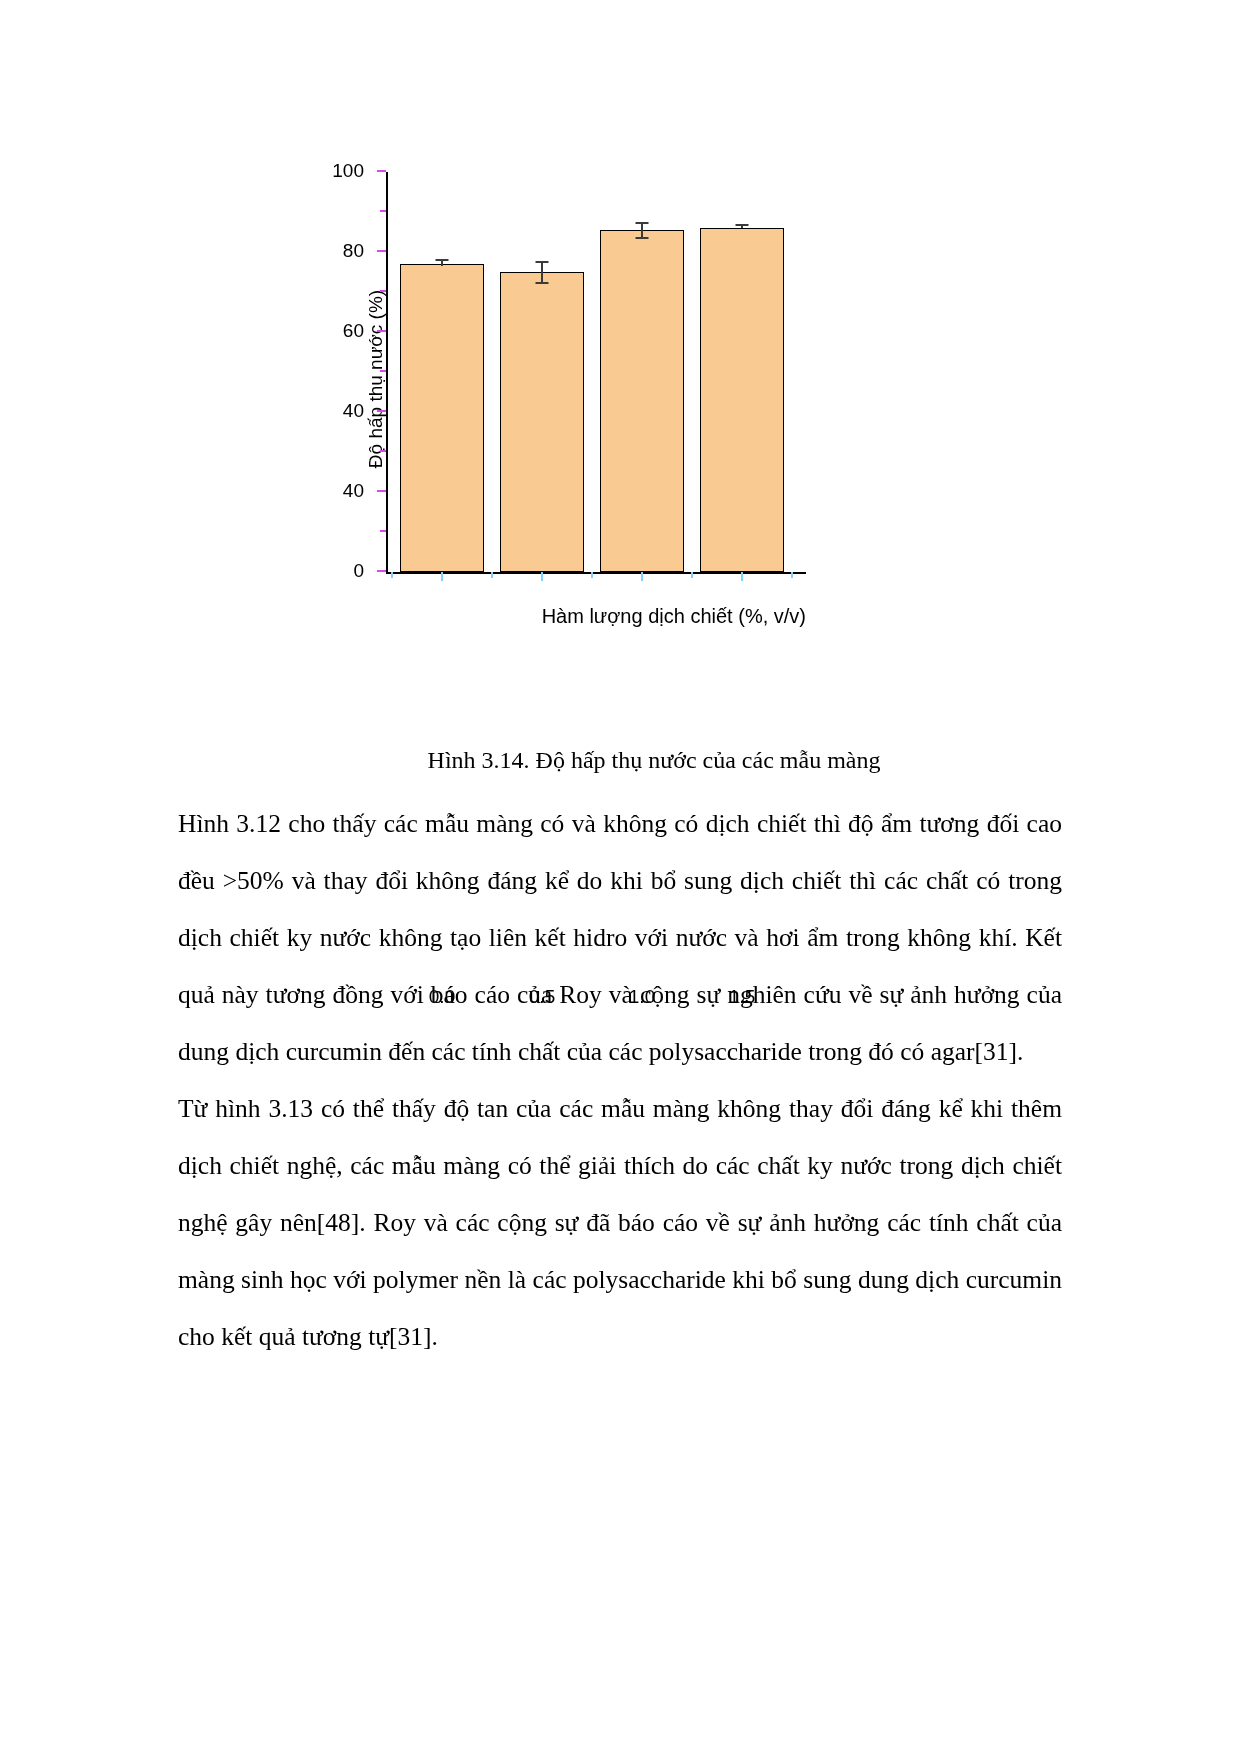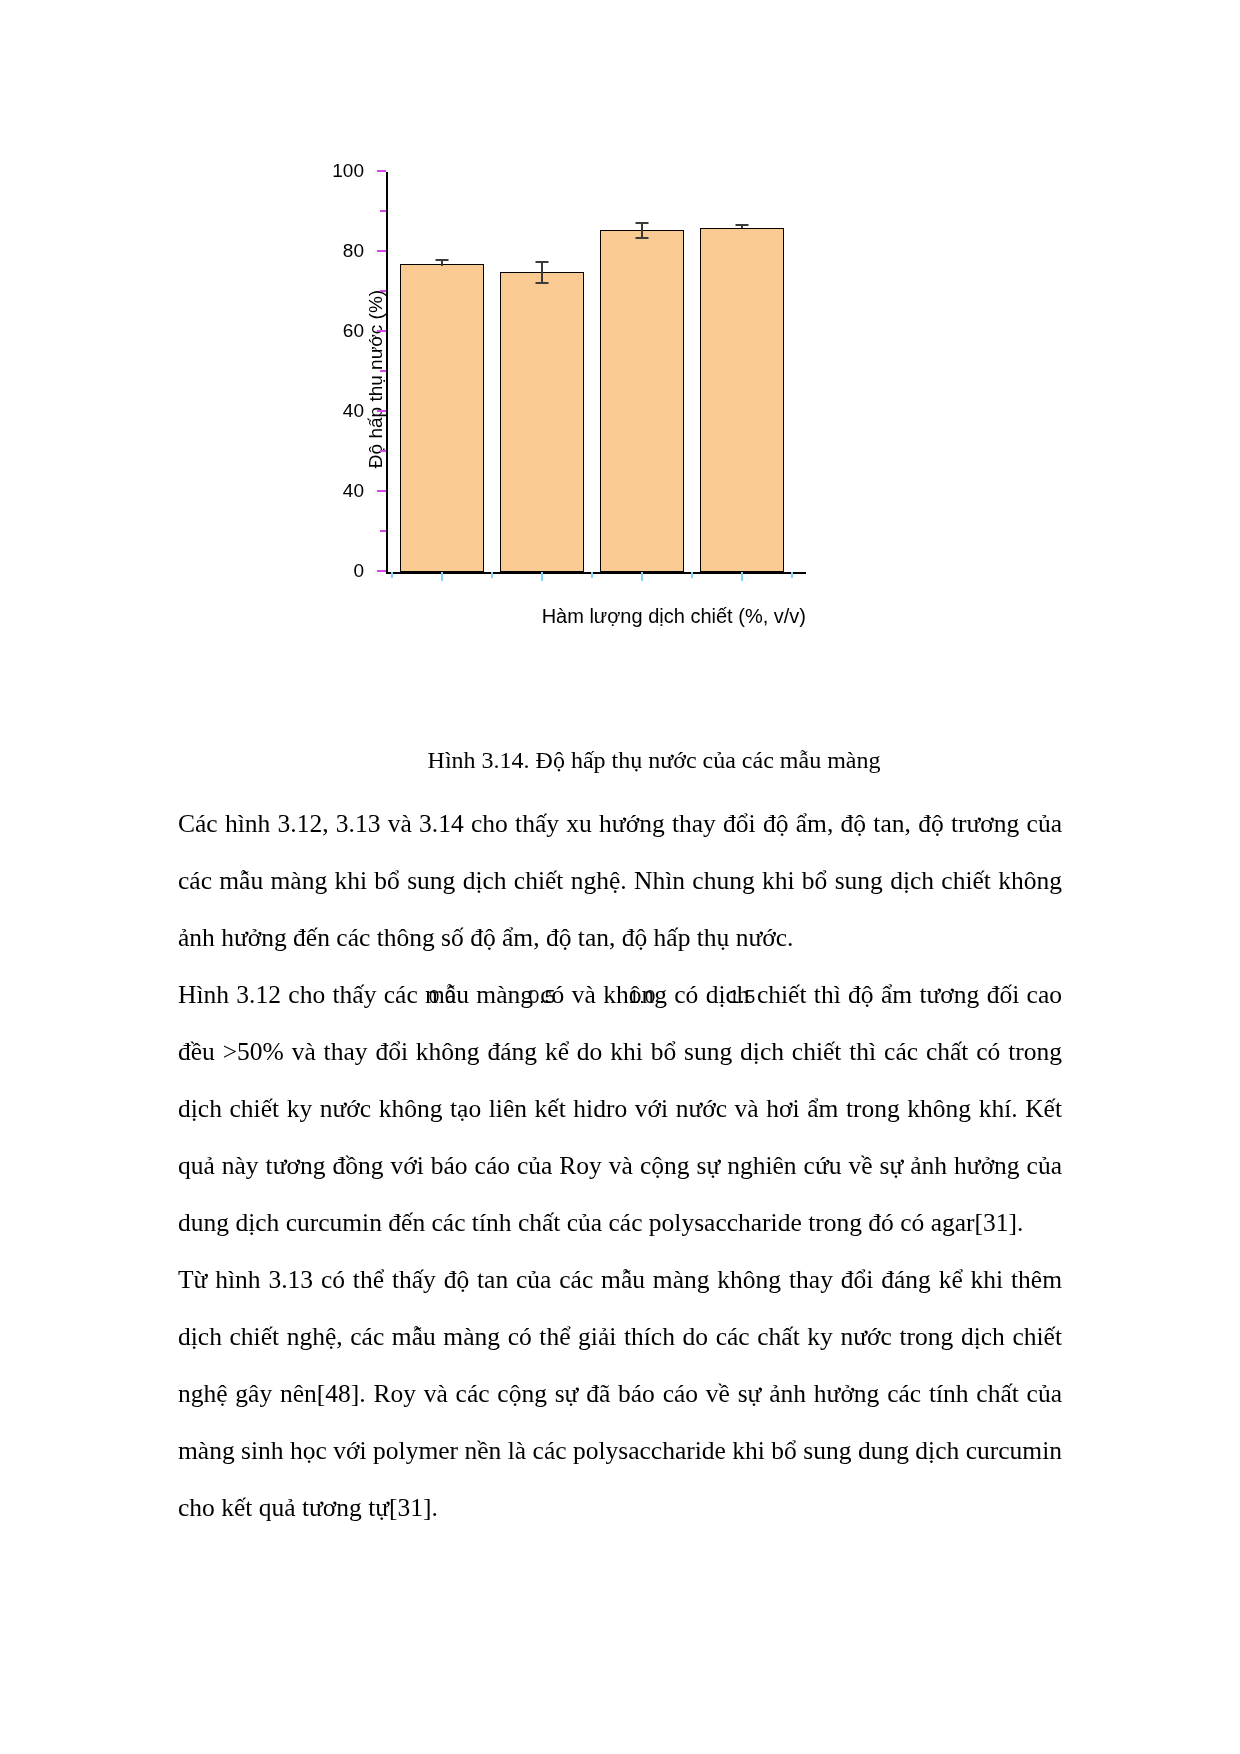--- a/index.html
+++ b/index.html
@@ -250,19 +250,18 @@
         <div class="errcap" style="left:356px; top:52px;"></div>
       </div>
 
       <div class="xlabel">Hàm lượng dịch chiết (%, v/v)</div>
     </div>
   </div>
 
   <div class="caption">Hình 3.14. Độ hấp thụ nước của các mẫu màng</div>
 
   <div class="body">
-    <p>Các hình 3.12, 3.13 và 3.14 cho thấy xu hướng thay đổi độ ẩm, độ tan, độ trương của các mẫu màng khi bổ sung dịch chiết nghệ. Nhìn chung khi bổ sung dịch chiết không ảnh hưởng đến các thông số độ ẩm, độ tan, độ hấp thụ nước.</p>
     <p>Hình 3.12 cho thấy các mẫu màng có và không có dịch chiết thì độ ẩm tương đối cao đều &gt;50% và thay đổi không đáng kể do khi bổ sung dịch chiết thì các chất có trong dịch chiết ky nước không tạo liên kết hidro với nước và hơi ẩm trong không khí. Kết quả này tương đồng với báo cáo của Roy và cộng sự nghiên cứu về sự ảnh hưởng của dung dịch curcumin đến các tính chất của các polysaccharide trong đó có agar[31].</p>
     <p>Từ hình 3.13 có thể thấy độ tan của các mẫu màng không thay đổi đáng kể khi thêm dịch chiết nghệ, các mẫu màng có thể giải thích do các chất ky nước trong dịch chiết nghệ gây nên[48]. Roy và các cộng sự đã báo cáo về sự ảnh hưởng các tính chất của màng sinh học với polymer nền là các polysaccharide khi bổ sung dung dịch curcumin cho kết quả tương tự[31].</p>
   </div>
 
 
 </div>
 
 </body></html>

